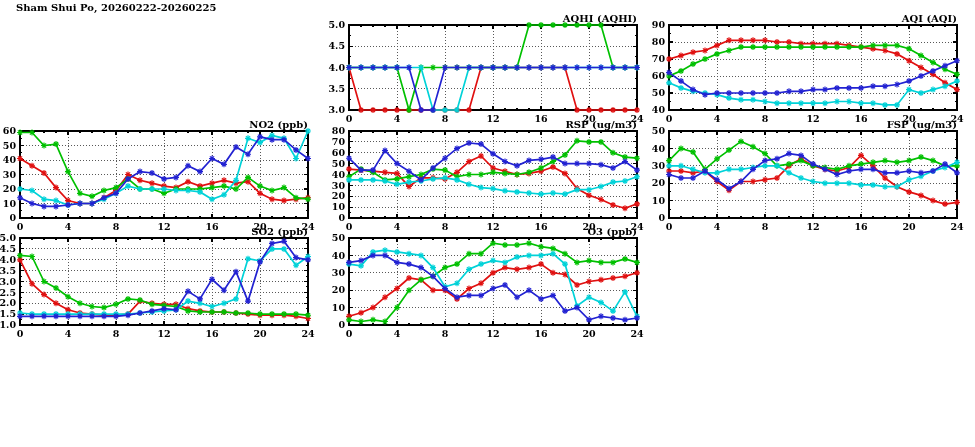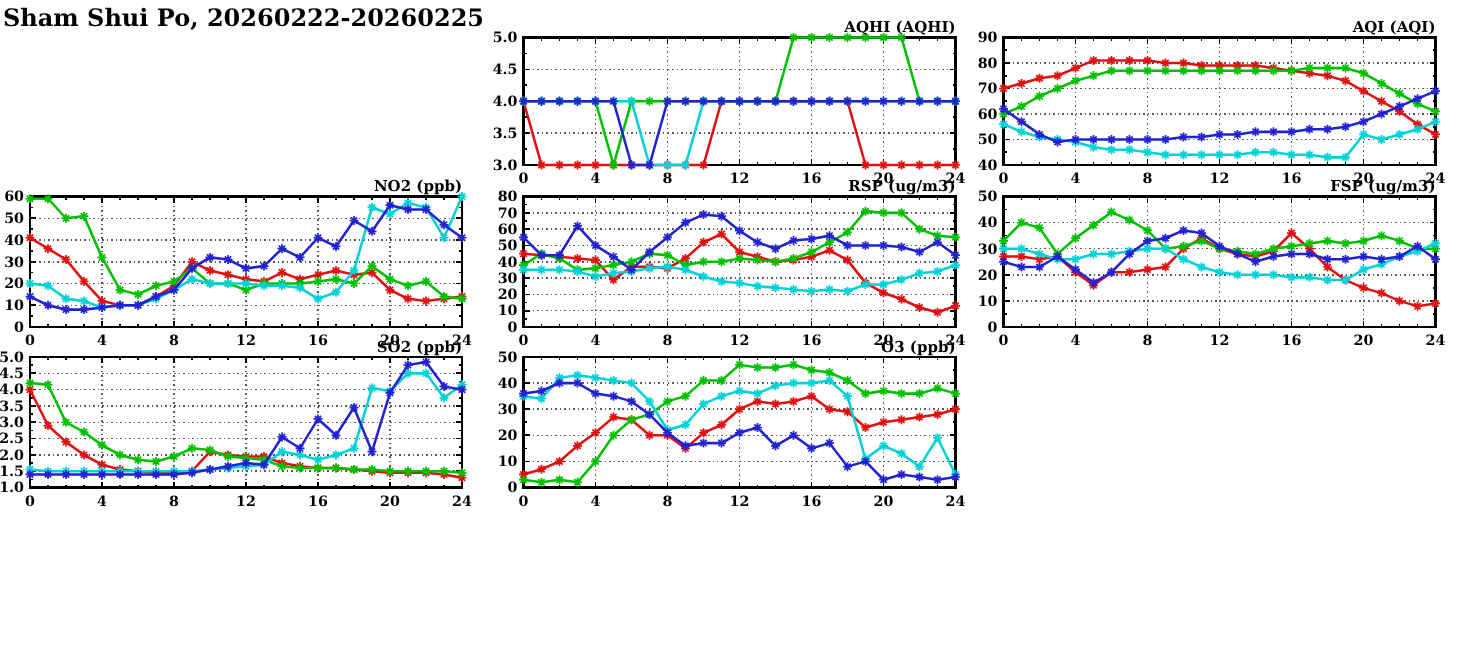--- a/index.html
+++ b/index.html
@@ -1,18 +1,18 @@
 <!DOCTYPE html>
 <html><head>
 <meta charset="utf-8">
 <style>
   html,body{margin:0;padding:0;background:#fff;}
   #canvas{position:relative;width:975px;height:447px;background:#ffffff;overflow:hidden;
           font-family:"DejaVu Serif",serif;}
-  #page-title{position:absolute;left:2px;top:2px;font-size:16px;font-weight:bold;color:#000;
+  #page-title{position:absolute;left:16px;top:2px;font-size:10px;font-weight:bold;color:#000;
               letter-spacing:0px;white-space:nowrap;}
   .chart{position:absolute;}
   .chart svg{display:block;}
   text{font-family:"DejaVu Serif",serif;font-weight:bold;fill:#000;}
 </style>
 </head>
 <body>
 
 <div id="canvas">
   <div id="page-title">Sham Shui Po, 20260222-20260225</div>

